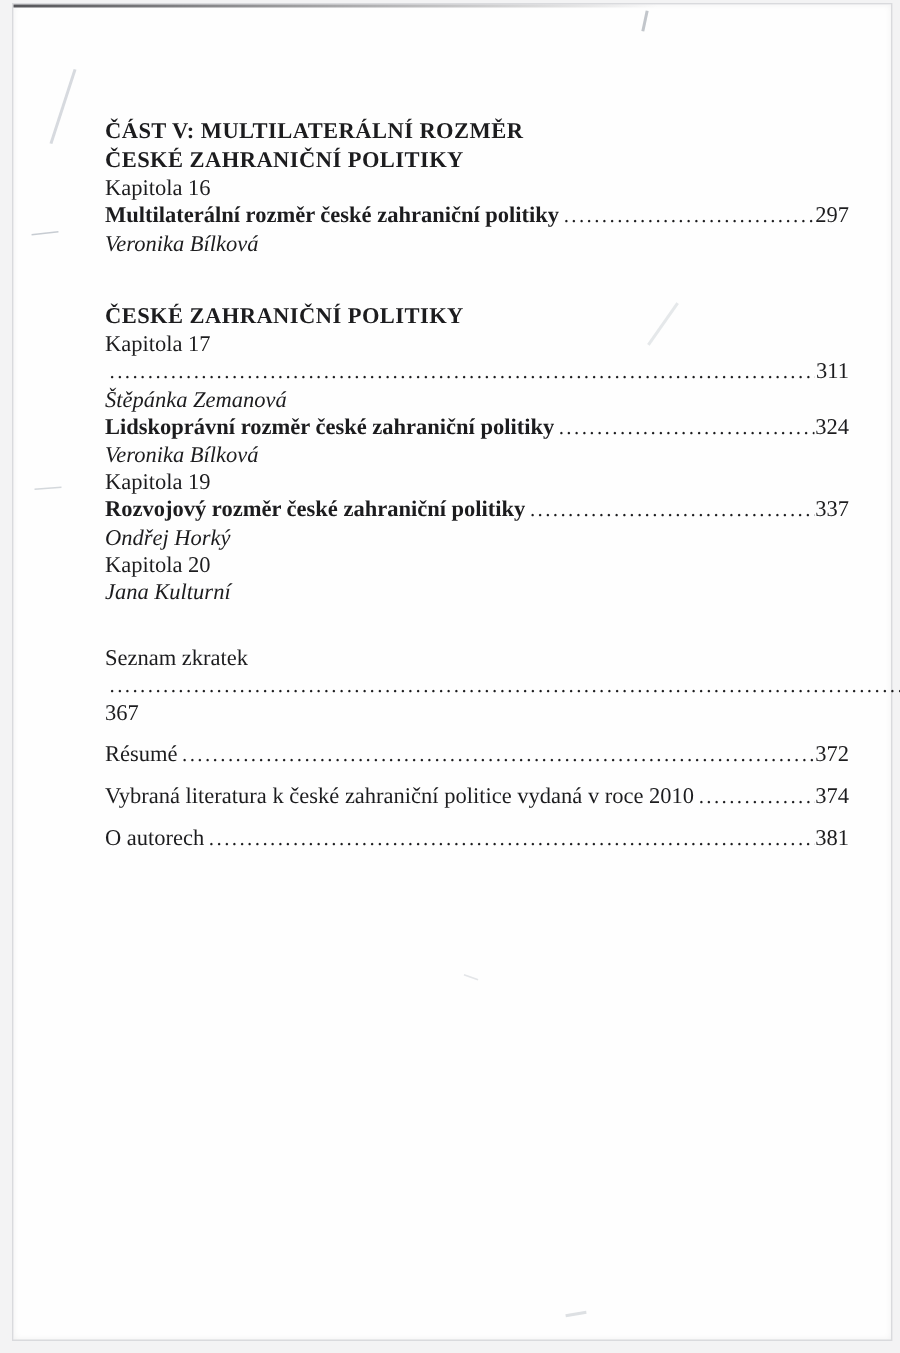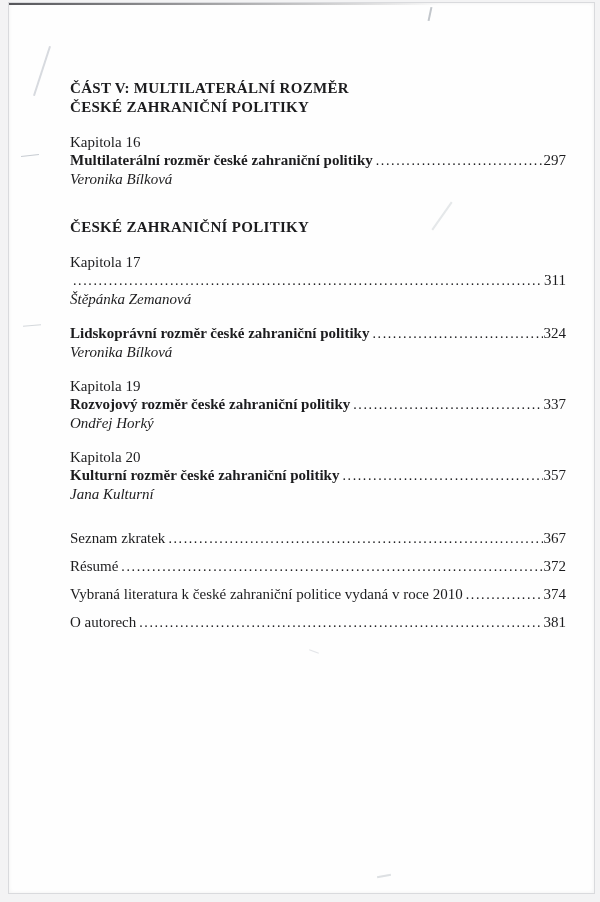--- a/index.html
+++ b/index.html
@@ -42,21 +42,21 @@
     top: 76px;
     color: #1c1c1e;
   }
   .part-heading div {
     font-weight: bold;
     font-size: 15px;
     line-height: 19px;
     letter-spacing: 0.3px;
   }
   .part-vi { margin-top: 30px; }
-  .chapter { margin-top: 16px; }
+  .chapter { }
   .chap-label,
   .toc-line,
   .chap-author,
   .back-row {
     font-size: 15px;
     line-height: 18px;
   }
   .chap-title { font-weight: bold; }
   .chap-author { font-style: italic; }
   .toc-line, .back-row {
@@ -71,21 +71,21 @@
   }
   .dots::before {
     content: "...................................................................................................................................................................";
     letter-spacing: 1.6px;
     font-size: 14px;
     color: #1c1c1e;
   }
   .pagenum { white-space: nowrap; }
   .back-matter { margin-top: 26px; }
   .back-row { margin-top: 9px; }
-  .back-row:first-child { margin-top: 0; }
+  .back-row:first-child { margin-top: 0; flex-direction: column; }
   
   .mark { position: absolute; pointer-events: none; }
   .mark1 { left: 32px; top: 42px; width: 2px; height: 52px; background: #b6bcc4; transform: rotate(18deg); opacity: .55; }
   .mark2 { left: 12px; top: 152px; width: 18px; height: 1px; background: #b9bfc7; transform: rotate(-6deg); opacity: .8; }
   .mark3 { left: 14px; top: 322px; width: 18px; height: 1px; background: #c2c7cd; transform: rotate(-4deg); opacity: .7; }
   .mark4 { left: 432px; top: 196px; width: 2px; height: 34px; background: #ccd1d6; transform: rotate(35deg); opacity: .5; }
   .mark5 { left: 420px; top: 4px; width: 2px; height: 14px; background: #9aa0a8; transform: rotate(12deg); opacity: .6; }
   .mark6 { left: 368px; top: 872px; width: 14px; height: 2px; background: #c7ccd1; transform: rotate(-10deg); opacity: .6; }
   .mark7 { left: 300px; top: 648px; width: 10px; height: 1px; background: #d0d4d8; transform: rotate(20deg); opacity: .6; }
 </style>
@@ -151,25 +151,20 @@
           <div class="toc-line">
             <span class="chap-title">Rozvojový rozměr české zahraniční politiky</span>
             <span class="dots"></span>
             <span class="pagenum">337</span>
           </div>
           <div class="chap-author">Ondřej Horký</div>
         </div>
 
         <div class="chapter">
           <div class="chap-label">Kapitola 20</div>
-          <div class="toc-line">
-            <span class="chap-title">Kulturní rozměr české zahraniční politiky</span>
-            <span class="dots"></span>
-            <span class="pagenum">357</span>
-          </div>
           <div class="chap-author">Jana Kulturní</div>
         </div>
       </div>
 
       <div class="back-matter">
         <div class="back-row">
           <span>Seznam zkratek</span>
           <span class="dots"></span>
           <span class="pagenum">367</span>
         </div>

